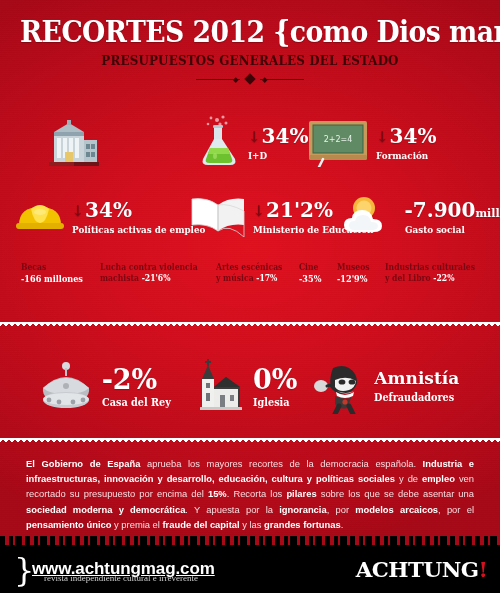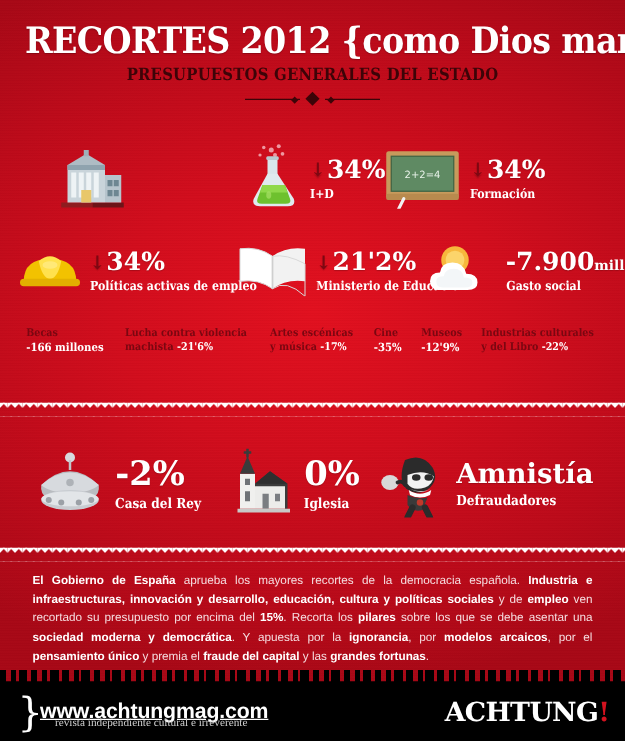--- a/index.html
+++ b/index.html
@@ -218,21 +218,21 @@
     justify-content: center;
     z-index: 3;
   }
   .feature .cell { margin: 0 6px; }
   .feature .pct { font-size: 27px; }
   .feature .lbl { font-size: 11px; }
   .amnistia {
     font-family: "DejaVu Serif", serif;
     font-weight: bold;
     color: #fff;
-    font-size: 22px;
+    font-size: 17px;
     line-height: 1;
     transform: scaleX(0.94);
     transform-origin: left center;
     white-space: nowrap;
     text-shadow: 0 1px 1px rgba(0,0,0,.2);
   }
 
   
   .para {
     position: absolute;

